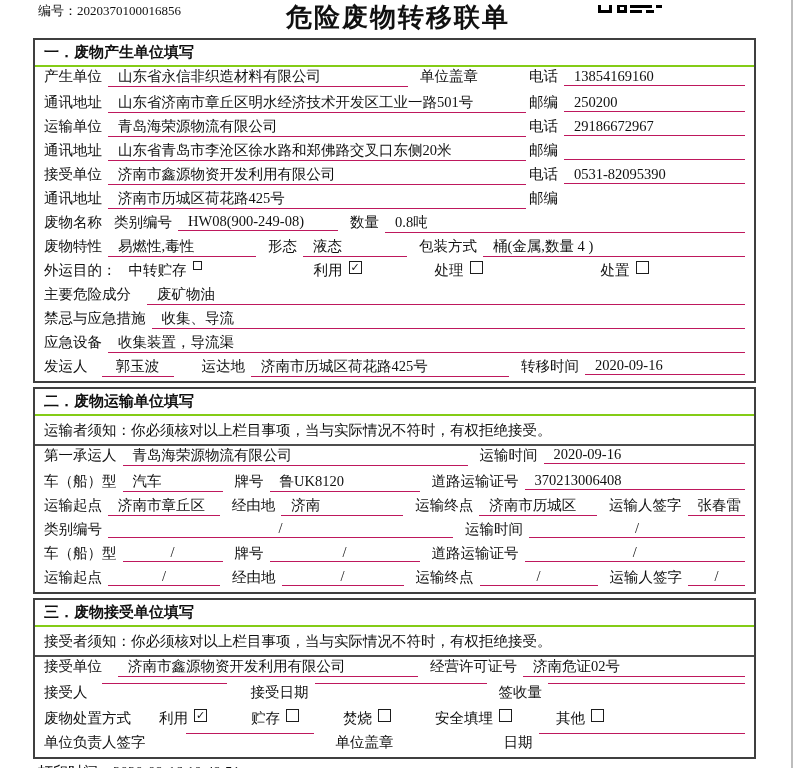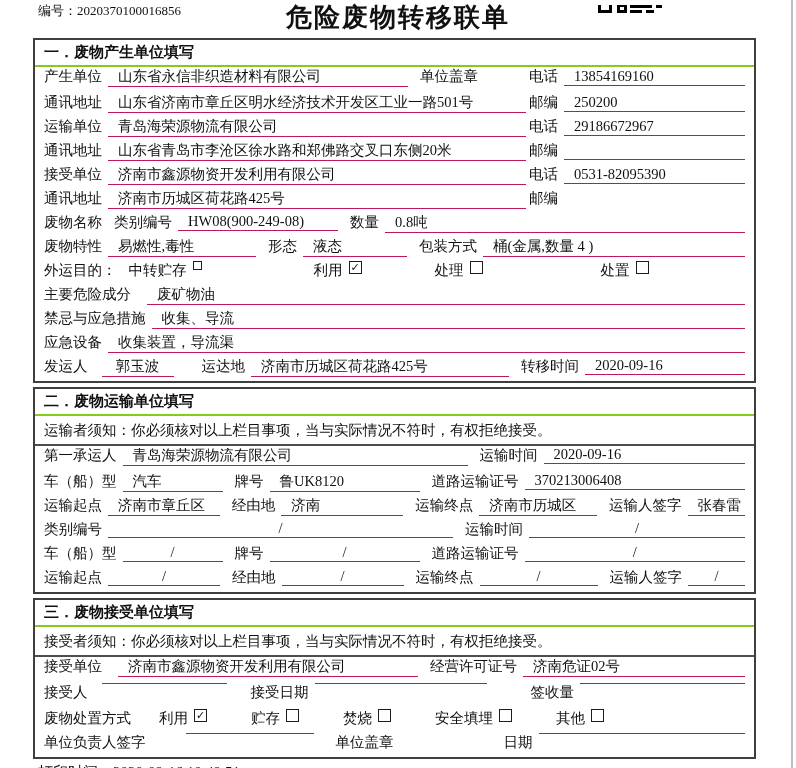--- a/index.html
+++ b/index.html
@@ -242,21 +242,21 @@
     <span class="u" style="width:300px;margin-left:16px">济南市鑫源物资开发利用有限公司</span>
     <span class="lbl gap12">经营许可证号</span>
     <span class="u fill">济南危证02号</span>
   </div>
 
   <div class="row tall">
     <span class="lbl">接受人</span>
     <span class="u" style="width:125px;margin-left:14px"></span>
     <span class="lbl" style="margin-left:24px">接受日期</span>
     <span class="u" style="width:172px"></span>
-    <span class="lbl" style="margin-left:44px">签收量</span>
+    <span class="lbl" style="margin-left:12px">签收量</span>
     <span class="u fill"></span>
   </div>
 
   <div class="row">
     <span class="lbl">废物处置方式</span>
     <span class="lbl" style="margin-left:28px">利用</span>
     <span class="cb">✓</span>
     <span class="lbl" style="margin-left:44px">贮存</span>
     <span class="cb"></span>
     <span class="lbl" style="margin-left:44px">焚烧</span>

